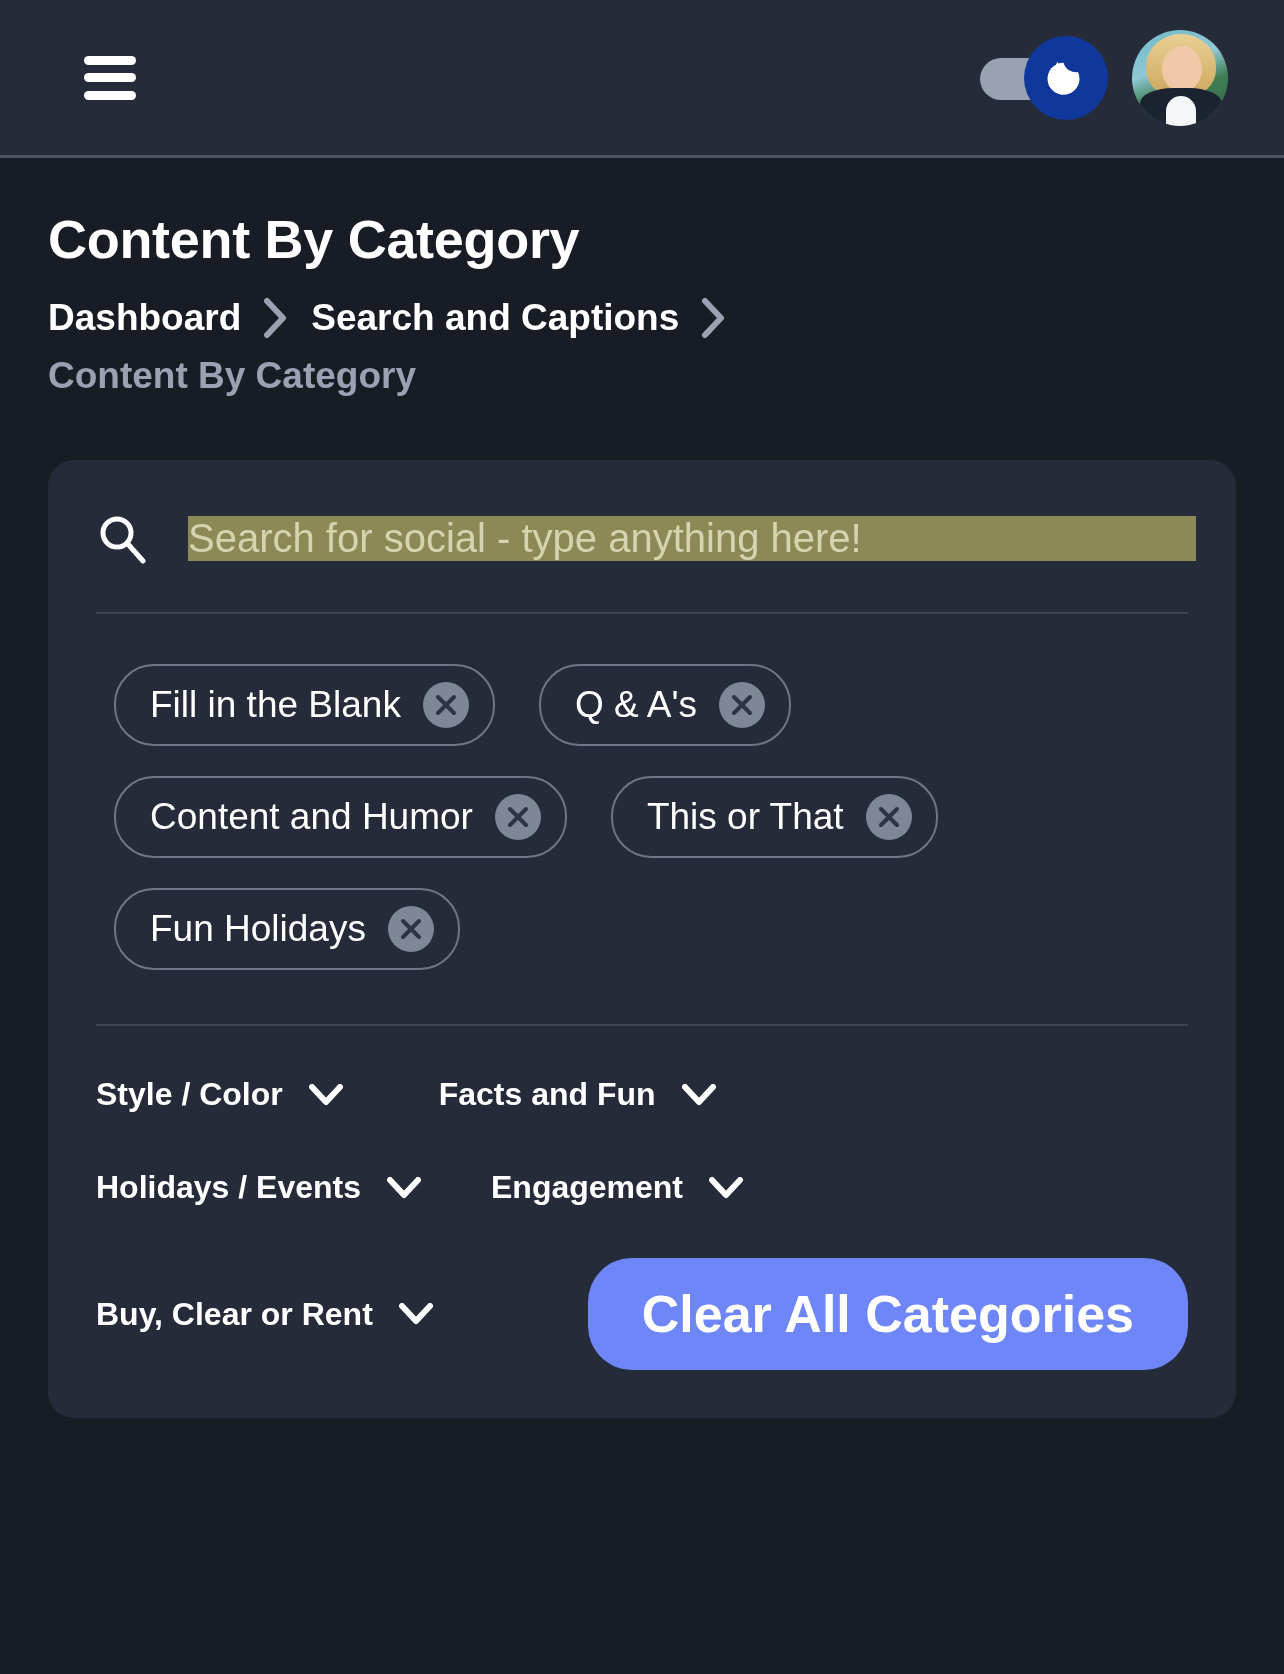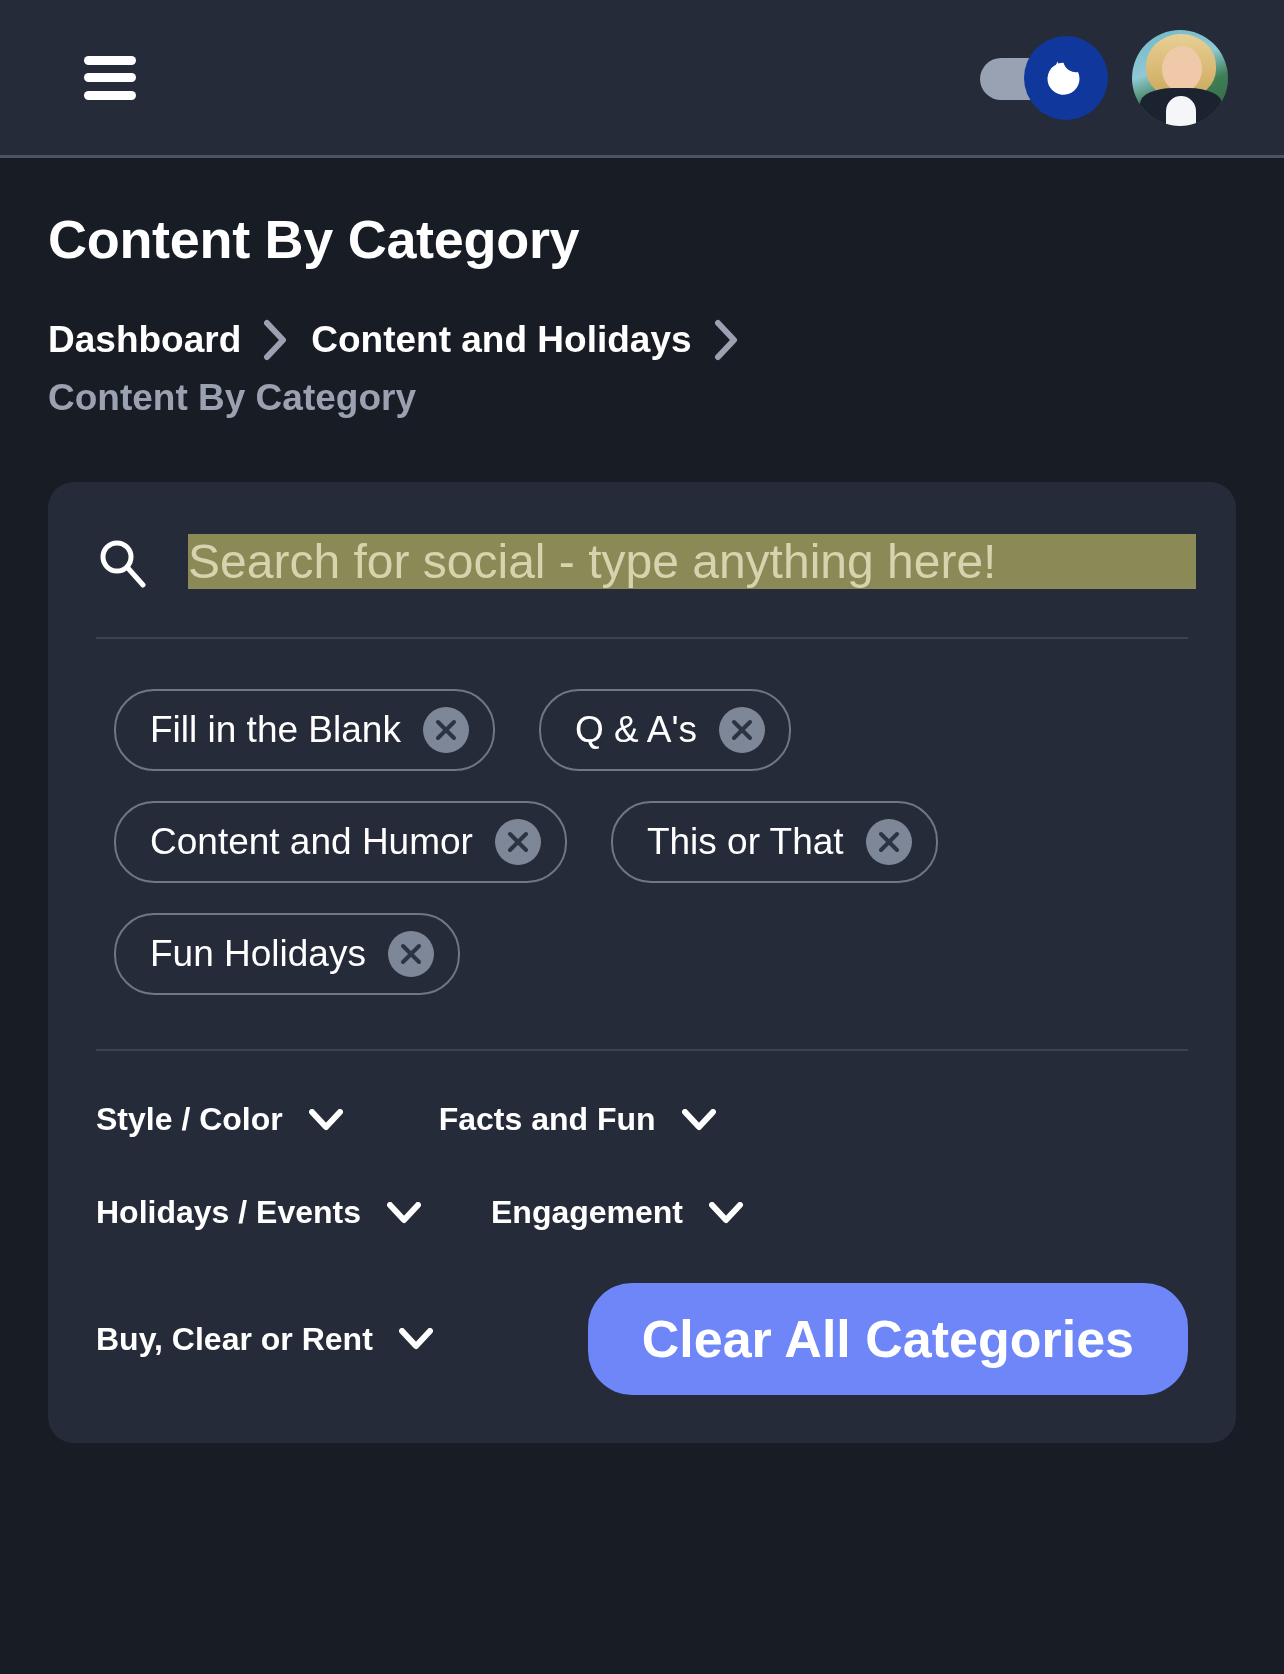--- a/index.html
+++ b/index.html
@@ -130,21 +130,21 @@
 
   .page-title {
     color: #ffffff;
     font-size: 54px;
     font-weight: 700;
     letter-spacing: -0.3px;
     line-height: 1.1;
   }
 
   .breadcrumb {
-    margin-top: 42px;
+    margin-top: 20px;
     display: flex;
     flex-wrap: wrap;
     align-items: center;
     gap: 0px 22px;
     max-width: 900px;
   }
   .crumb {
     color: #ffffff;
     font-size: 37px;
     font-weight: 600;
@@ -174,21 +174,21 @@
     gap: 40px;
   }
   .search-icon { flex: none; width: 52px; height: 52px; }
   .search-icon svg { display:block; }
   .search-input {
     flex: 1;
     border: none;
     outline: none;
     background: transparent;
     font-family: "Liberation Sans", sans-serif;
-    font-size: 48px;
+    font-size: 40px;
     color: #ffffff;
     padding: 0;
   }
   .search-input::placeholder {
     color: #d6d4ae;
     background: #8b8a56;
     opacity: 1;
   }
 
   .divider { height: 2px; background: #3b4252; margin: 0 48px; }
@@ -312,21 +312,21 @@
 
   <h1 class="page-title">Content By Category</h1>
 
   <nav class="breadcrumb">
     <span class="crumb">Dashboard</span>
     <span class="crumb-sep">
       <svg width="26" height="42" viewBox="0 0 26 42">
           <path d="M4 4l16 17L4 38" stroke="#9aa2b1" stroke-width="6" fill="none" stroke-linecap="round" stroke-linejoin="round"></path>
         </svg>
     </span>
-    <span class="crumb">Content and Holidays</span>
+    <span class="crumb">Search and Captions</span>
     <span class="crumb-sep">
       <svg width="26" height="42" viewBox="0 0 26 42">
           <path d="M4 4l16 17L4 38" stroke="#9aa2b1" stroke-width="6" fill="none" stroke-linecap="round" stroke-linejoin="round"></path>
         </svg>
     </span>
     <span class="crumb current">Content By Category</span>
   </nav>
 
   <section class="card">
 

